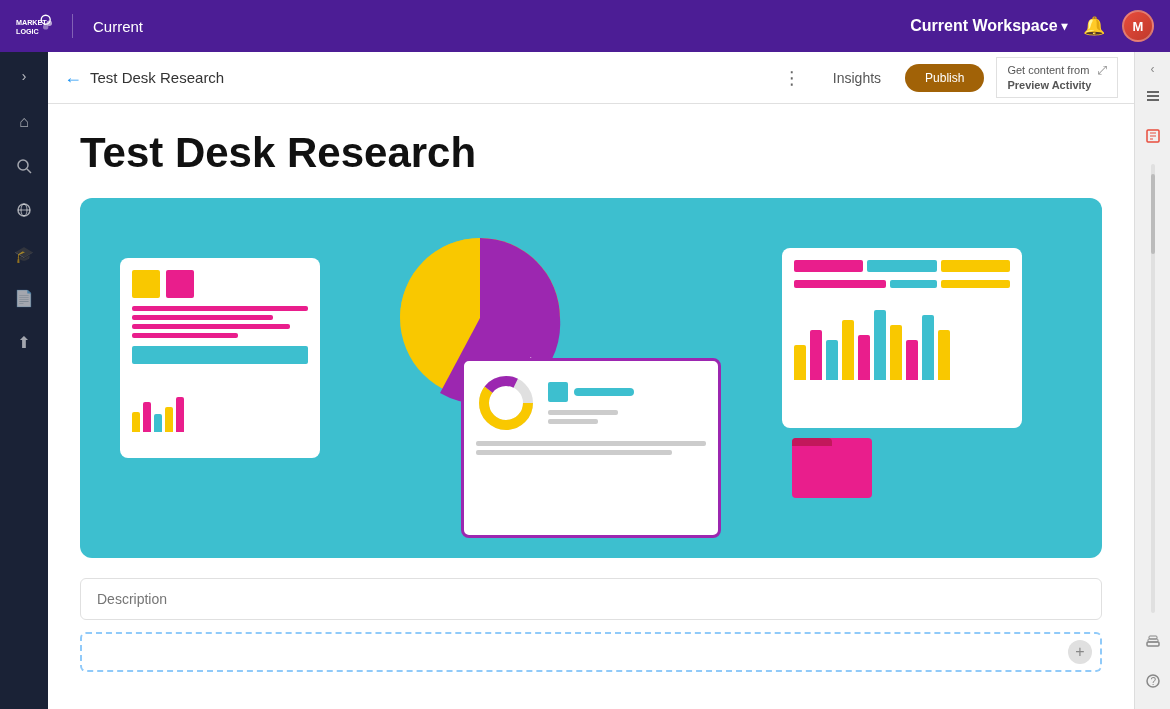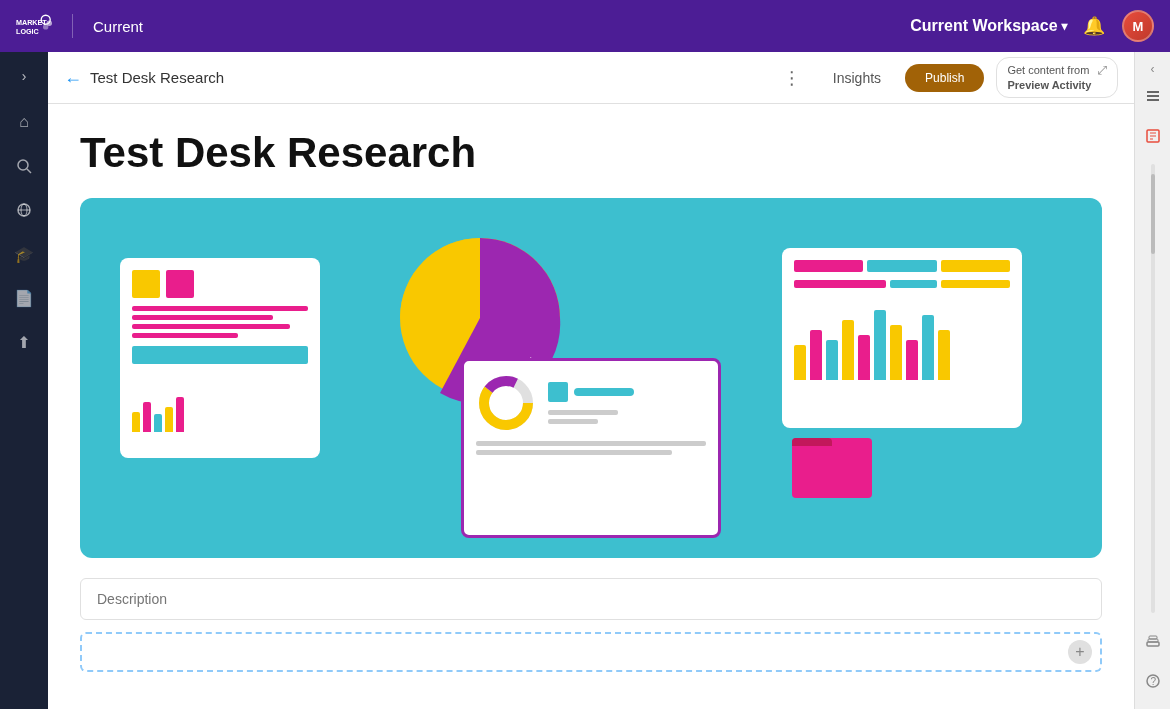--- a/index.html
+++ b/index.html
@@ -210,21 +210,21 @@
       padding: 7px 20px;
       font-size: 12px;
       font-weight: 500;
       cursor: pointer;
     }
     .current-activity-btn {
       display: flex;
       align-items: flex-start;
       gap: 6px;
       border: 1px solid #e0e0e0;
-      border-radius: 13px;
+      border-radius: 0;
       padding: 5px 10px;
       cursor: pointer;
       background: white;
       font-size: 12px;
       color: #555;
     }
     .current-activity-btn .expand-icon {
       color: #888;
       font-size: 12px;
     }

